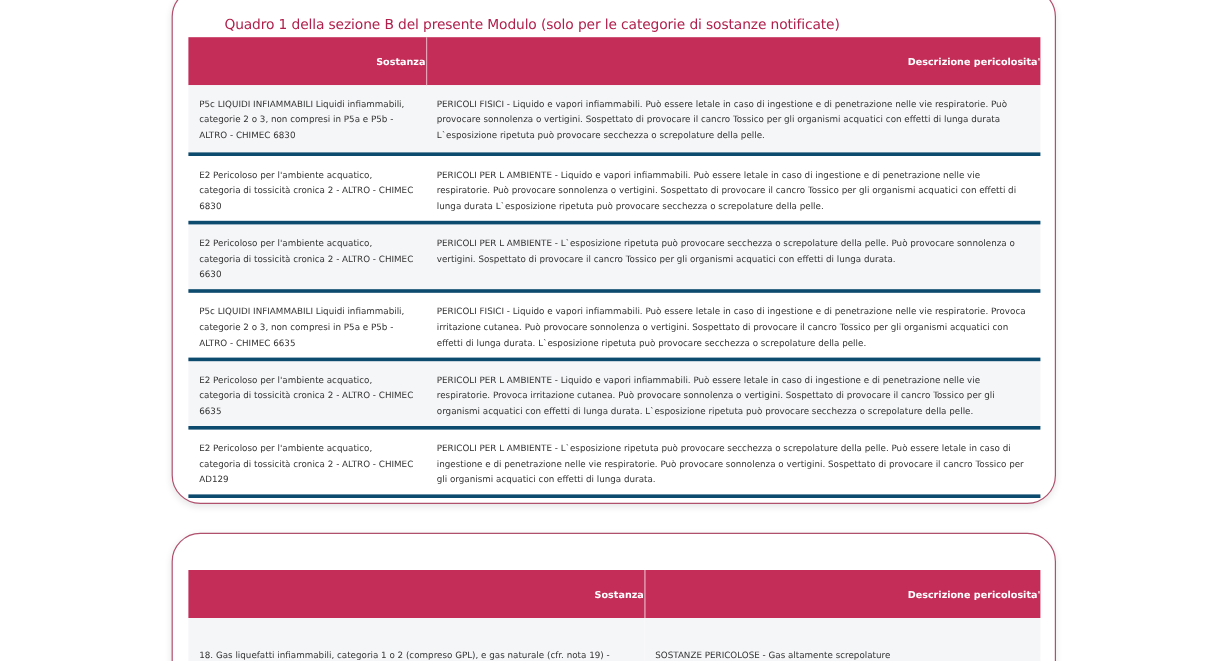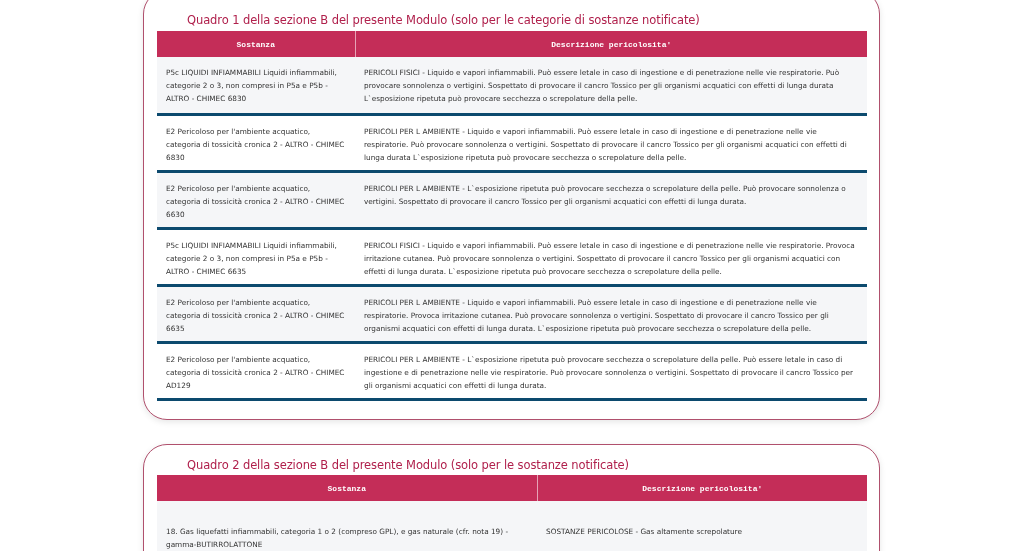--- a/index.html
+++ b/index.html
@@ -21,21 +21,21 @@
   }
   #card1 .card-title { top:22px; }
   #card2 .card-title { top:13px; }
   table {
     position:absolute; left:13px; width:710px; border-collapse:collapse; table-layout:fixed;
   }
   #card1 table { top:40px; }
   #card2 table { top:30px; }
   th {
     background:#c42d58; color:#fff; font-weight:bold; font-size:8px;
-    height:26px; padding:0; text-align:center; border-right:1px solid #e6a3b6;font-family:Liberation Mono, monospace;
+    height:40px; padding:0; text-align:right; border-right:1px solid #e6a3b6;
   }
   th:last-child { border-right:none; }
   td {
     font-size:7.3px; line-height:13px; color:#333; vertical-align:top;
     padding:9px 9px 0 9px; border-bottom:3px solid #0c4a6e; box-sizing:border-box;
   }
   tbody tr:nth-child(odd) td { background:#f5f6f8; }
   tbody tr:nth-child(even) td { background:#ffffff; }
   #card1 tbody tr { height:57px; }
   #card2 tbody tr { height:40px; }
@@ -80,21 +80,20 @@
       </tr>
       <tr>
         <td>E2 Pericoloso per l'ambiente acquatico, categoria di tossicità cronica 2 - ALTRO - CHIMEC AD129</td>
         <td>PERICOLI PER L AMBIENTE - L`esposizione ripetuta può provocare secchezza o screpolature della pelle. Può essere letale in caso di ingestione e di penetrazione nelle vie respiratorie. Può provocare sonnolenza o vertigini. Sospettato di provocare il cancro Tossico per gli organismi acquatici con effetti di lunga durata.</td>
       </tr>
     </tbody>
   </table>
 </div>
 
 <div class="card" id="card2">
-  <div class="card-title">Quadro 2 della sezione B del presente Modulo (solo per le sostanze notificate)</div>
   <table>
     <colgroup>
         <col style="width:380px">
         <col style="width:330px">
       </colgroup>
     <thead>
       <tr>
         <th>Sostanza</th>
         <th>Descrizione pericolosita'</th>
       </tr>

